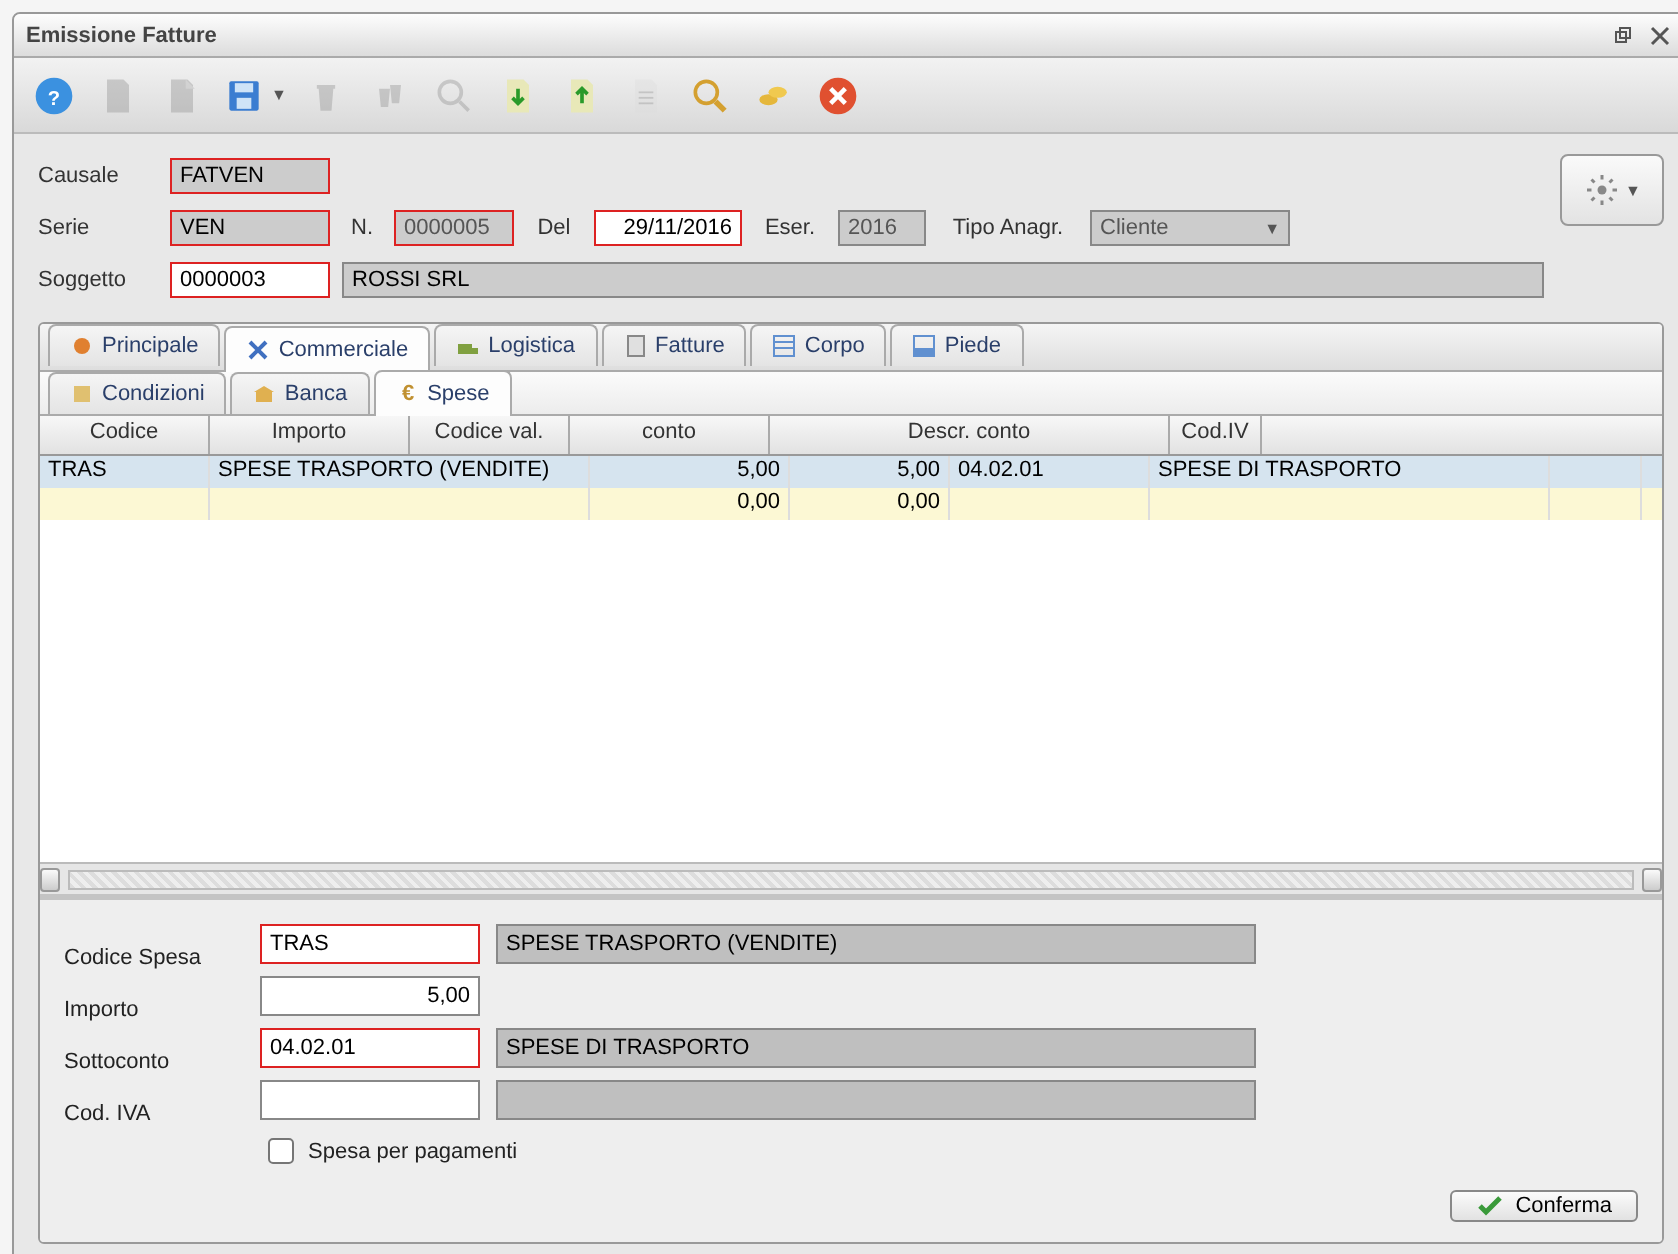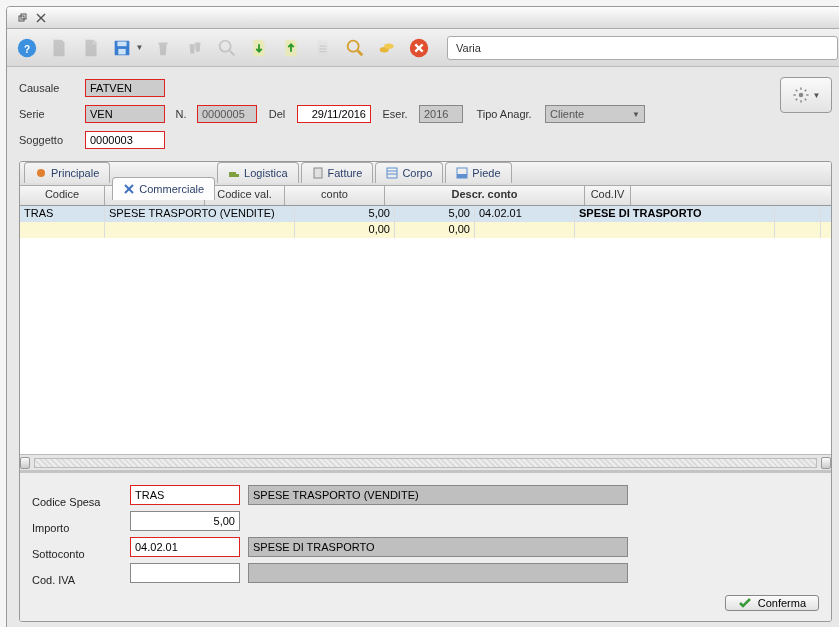--- a/index.html
+++ b/index.html
@@ -24,21 +24,21 @@
 .fld.white { background:#fff; }
 .fld.red { border:1px solid #d22; }
 .fld.grey-text { color:#555; }
 .gear-box { width:52px; height:36px; background:linear-gradient(#fafafa,#e3e3e3); border:1px solid #999; border-radius:4px; display:flex; align-items:center; justify-content:center; margin-left:8px; }
 .gear-box svg { width:18px; height:18px; }
 .drop-arrow { font-size:8px; margin-left:3px; color:#555; }
 
 .tabset { border:1px solid #999; border-radius:3px; background:#f7f7f7; margin-top:6px; flex:1; display:flex; flex-direction:column; overflow:hidden; }
 .tabs { display:flex; background:linear-gradient(#f5f5f5,#dedede); border-bottom:1px solid #aaa; height:24px; align-items:flex-start; padding-left:4px; }
 .tab { display:flex; align-items:center; gap:4px; padding:3px 10px; border:1px solid #aaa; border-bottom:none; background:linear-gradient(#f5f5f5,#e4e4e4); border-radius:4px 4px 0 0; margin-right:2px; height:21px; color:#2a3f6a; cursor:pointer; }
-.tab.active { background:#fdfdfd; height:23px; position:relative; top:15px; }
+.tab.active { background:#fdfdfd; height:23px; position:relative; top:1px; }
 .tab svg { width:12px; height:12px; }
 .subtabs { display:flex; background:linear-gradient(#fbfbfb,#ececec); border-bottom:1px solid #aaa; height:22px; align-items:flex-end; padding-left:4px; }
 
 .grid-area { flex:1; display:flex; flex-direction:column; overflow:hidden; }
 .grid-header { display:flex; background:linear-gradient(#f7f7f7,#e2e2e2); border-bottom:1px solid #999; height:20px; }
 .grid-header .gh { border-right:1px solid #aaa; padding:2px 4px; color:#333; text-align:center; }
 .grid-body { flex:1; background:#fff; overflow:hidden; position:relative; }
 .grid-row { display:flex; height:16px; }
 .grid-row .gc { border-right:1px solid #ddd; padding:1px 4px; overflow:hidden; white-space:nowrap; }
 .grid-row.r0 { background:#d6e4ef; }
@@ -55,28 +55,29 @@
 .frow .fin.red { border-color:#d22; background:#fff; }
 .frow .fin.white { background:#fff; }
 .frow .fin.grey { background:#bfbfbf; }
 .frow .fin.num { justify-content:flex-end; }
 .chkrow { display:flex; align-items:center; margin-top:4px; margin-left:98px; gap:4px; color:#222; }
 .chkrow input { width:13px; height:13px; }
 .confirm-row { display:flex; justify-content:flex-end; margin-top:10px; }
 .confirm-btn { background:linear-gradient(#fbfbfb,#e2e2e2); border:1px solid #888; border-radius:3px; padding:0 12px; display:flex; align-items:center; gap:6px; cursor:pointer; }
 .confirm-btn svg { width:14px; height:14px; }
 
-.col-codice{width:85px;} .col-descr{width:190px;} .col-imp{width:100px;} .col-impval{width:80px;} .col-conto{width:100px;} .col-descrconto{width:200px;font-weight:bold;} .col-codiv{width:46px;}
+.col-codice{width:85px;} .col-descr{width:190px;} .col-imp{width:100px;} .col-impval{width:80px;} .col-conto{width:100px;} .col-descrconto{width:200px;} .col-codiv{width:46px;}
 </style>
 </head>
 <body>
 
 <div class="window">
 
   <div class="titlebar">
+    <span class="title">Emissione Fatture</span>
     <span class="winbtn">
         <svg viewBox="0 0 10 10">
           <rect x="1" y="3" width="5" height="5" fill="none" stroke="#555"></rect>
           <rect x="3" y="1" width="5" height="5" fill="none" stroke="#555"></rect>
         </svg>
       </span>
     <span class="winbtn">
         <svg viewBox="0 0 10 10">
           <line x1="1" y1="1" x2="9" y2="9" stroke="#555" stroke-width="1.5"></line>
           <line x1="9" y1="1" x2="1" y2="9" stroke="#555" stroke-width="1.5"></line>
@@ -158,21 +159,20 @@
           <ellipse cx="14" cy="10" rx="5" ry="3" fill="#f0c94f"></ellipse>
         </svg>
       </div>
     <div class="tbtn">
         <svg viewBox="0 0 24 24">
           <circle cx="12" cy="12" r="10" fill="#e05030"></circle>
           <line x1="8" y1="8" x2="16" y2="16" stroke="#fff" stroke-width="2.5"></line>
           <line x1="16" y1="8" x2="8" y2="16" stroke="#fff" stroke-width="2.5"></line>
         </svg>
       </div>
-    <div class="toolbar-text">Varia</div>
   </div>
 
   <div class="content">
     <div class="header-rows">
       <div class="header-main">
         <div class="hrow">
           <span class="lbl">Causale</span>
           <span class="fld red" style="width:80px">FATVEN</span>
         </div>
         <div class="hrow">
@@ -186,20 +186,21 @@
           <span class="fld grey-text" style="width:44px">2016</span>
           <span class="lbl" style="width:70px;text-align:center">Tipo Anagr.</span>
           <span class="fld grey-text" style="width:100px;position:relative">
               <span>Cliente</span>
               <span class="drop-arrow" style="position:absolute;right:4px">▼</span>
             </span>
         </div>
         <div class="hrow">
           <span class="lbl">Soggetto</span>
           <span class="fld red white" style="width:80px">0000003</span>
+          <span class="fld" style="flex:1">ROSSI SRL</span>
         </div>
       </div>
       <div class="gear-box">
         <svg viewBox="0 0 24 24">
             <circle cx="12" cy="12" r="3" fill="#888"></circle>
             <path d="M12 2v3M12 19v3M2 12h3M19 12h3M5 5l2 2M17 17l2 2M19 5l-2 2M7 17l-2 2" stroke="#888" stroke-width="2"></path>
           </svg>
         <span class="drop-arrow">▼</span>
       </div>
     </div>
@@ -239,20 +240,40 @@
               <line x1="1" y1="7" x2="11" y2="7" stroke="#6090d0"></line>
             </svg>
             <span>Corpo</span>
           </div>
         <div class="tab">
             <svg viewBox="0 0 12 12">
               <rect x="1" y="1" width="10" height="10" fill="none" stroke="#6090d0"></rect>
               <rect x="1" y="7" width="10" height="4" fill="#6090d0"></rect>
             </svg>
             <span>Piede</span>
+          </div>
+      </div>
+      <div class="subtabs">
+        <div class="tab">
+            <svg viewBox="0 0 12 12">
+              <rect x="2" y="2" width="8" height="8" fill="#e0c070"></rect>
+            </svg>
+            <span>Condizioni</span>
+          </div>
+        <div class="tab">
+            <svg viewBox="0 0 12 12">
+              <path d="M2 5h8v5H2z M1 5l5-3 5 3" fill="#e0b050"></path>
+            </svg>
+            <span>Banca</span>
+          </div>
+        <div class="tab active">
+            <svg viewBox="0 0 12 12">
+              <text x="6" y="9" text-anchor="middle" fill="#c09030" font-size="10" font-weight="bold">€</text>
+            </svg>
+            <span>Spese</span>
           </div>
       </div>
 
       <div class="grid-area">
         <div class="grid-header">
           <div class="gh col-codice">Codice</div>
           <div class="gh col-imp">Importo</div>
           <div class="gh col-impval">Codice val.</div>
           <div class="gh col-conto">conto</div>
           <div class="gh col-descrconto">Descr. conto</div>
@@ -298,20 +319,24 @@
         <div class="frow">
           <span class="flbl">Sottoconto</span>
           <span class="fin red" style="width:110px">04.02.01</span>
           <span class="fin grey" style="width:380px">SPESE DI TRASPORTO</span>
         </div>
         <div class="frow">
           <span class="flbl">Cod. IVA</span>
           <span class="fin white" style="width:110px"></span>
           <span class="fin grey" style="width:380px"></span>
         </div>
+        <div class="chkrow">
+          <input type="checkbox" style="">
+          <span>Spesa per pagamenti</span>
+        </div>
         <div class="confirm-row">
           <div class="confirm-btn">
             <svg viewBox="0 0 14 14">
                 <path d="M2 7l3 3 7-7" stroke="#3a9a3a" stroke-width="2.5" fill="none"></path>
               </svg>
             <span>Conferma</span>
           </div>
         </div>
       </div>
     </div>

